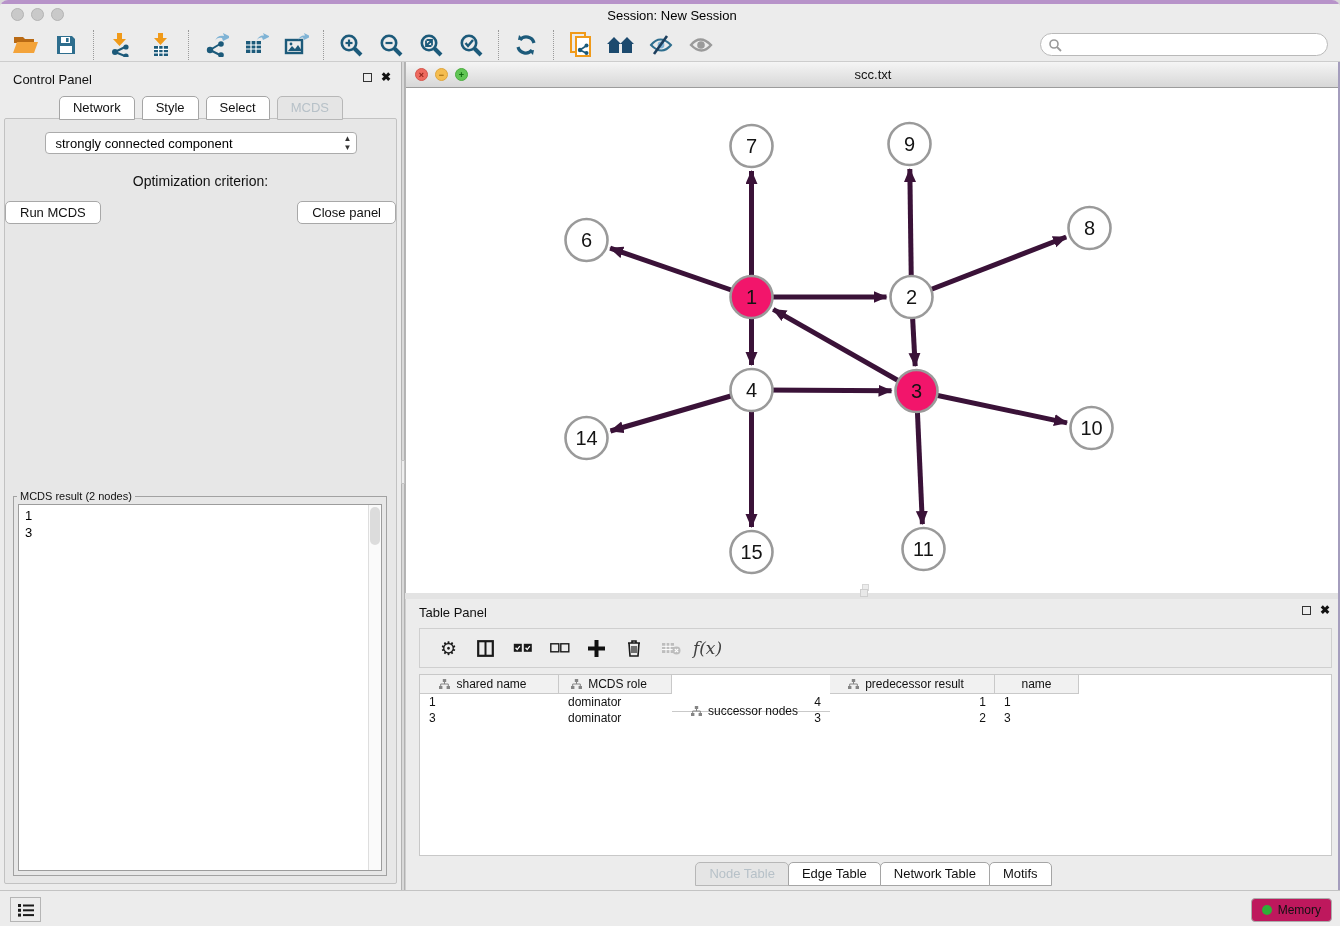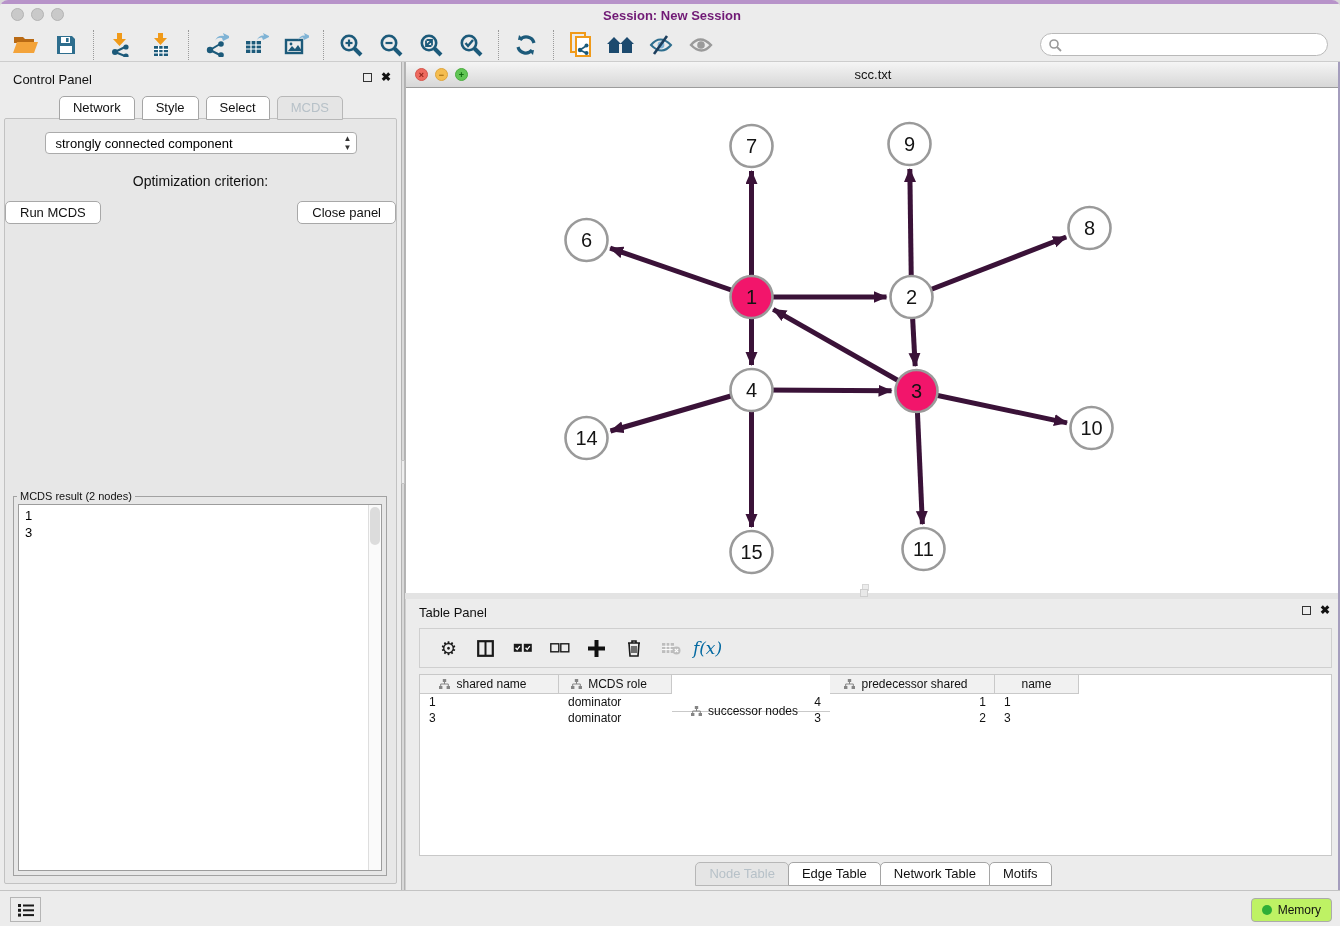--- a/index.html
+++ b/index.html
@@ -4,21 +4,21 @@
 <style>
   html,body{margin:0;padding:0;background:#d8d8d8;}
   *{box-sizing:border-box;}
   #window{position:relative;width:1340px;height:926px;background:#ececec;
     font-family:"Liberation Sans",sans-serif;overflow:hidden;border-radius:8px 8px 0 0;}
   
   #accent-top{position:absolute;top:0;left:0;right:0;height:4px;background:#b793c9;border-radius:8px 8px 0 0;}
   #titlebar{position:absolute;top:4px;left:0;right:0;height:24px;background:#ececec;}
   .traffic-row{position:absolute;left:11px;top:4px;display:flex;gap:7px;}
   .traffic{width:13px;height:13px;border-radius:50%;background:#c9c9c9;border:1px solid #b3b3b3;}
-  #window-title{position:absolute;left:4px;right:0;top:4px;text-align:center;font-size:13px;color:#701a75;font-weight:bold;}
+  #window-title{position:absolute;left:4px;right:0;top:4px;text-align:center;font-size:13px;color:#000000;}
   
   #toolbar{position:absolute;top:28px;left:0;right:0;height:34px;background:#ececec;
     border-bottom:1px solid #cdcdcd;display:flex;align-items:center;padding-left:6px;}
   .tbtn{width:40px;height:30px;display:flex;align-items:center;justify-content:center;flex:0 0 auto;}
   .tsep{width:1px;height:30px;border-left:1px dotted #9a9a9a;margin:0 7px;flex:0 0 auto;}
   #search-box{margin-left:auto;margin-right:12px;width:288px;height:23px;background:#fff;
     border:1px solid #b9b9b9;border-radius:12px;display:flex;align-items:center;padding-left:7px;}
   
   #control-panel{position:absolute;left:0;top:62px;width:401px;bottom:36px;background:#ececec;}
   .panel-title{position:absolute;left:13px;top:10px;font-size:13px;color:#111;}
@@ -69,35 +69,35 @@
   #graph-svg{width:100%;height:100%;display:block;}
   #canvas-grip{position:absolute;left:456px;bottom:2px;width:7px;height:7px;background:#ececec;border:1px solid #d7d7d7;}
   #edge-stripe{position:absolute;right:0;top:62px;width:2px;height:828px;background:#a49dbd;z-index:9;}
   
   #table-panel{position:absolute;left:405px;right:0;top:599px;bottom:36px;background:#ececec;
     border-left:1px solid #cfcfcf;}
   #tp-toolbar{position:absolute;left:13px;right:8px;top:29px;height:40px;border:1px solid #cfcfcf;
     display:flex;align-items:center;padding-left:10px;gap:0;}
   .tp-btn{width:37px;height:32px;display:flex;align-items:center;justify-content:center;}
   .gear-glyph{font-size:19px;color:#1a1a1a;font-family:"DejaVu Sans",sans-serif;}
-  .fx-glyph{font-size:17px;color:#0369a1;font-family:"DejaVu Serif",serif;font-style:italic;}
+  .fx-glyph{font-size:17px;color:#404040;font-family:"DejaVu Serif",serif;font-style:italic;}
   #tp-table{position:absolute;left:13px;right:8px;top:75px;bottom:34px;background:#fff;
     border:1px solid #c8c8c8;overflow:hidden;}
   #tp-header{display:flex;height:19px;}
   .th{background:#f1f1f1;border-right:1px solid #c9c9c9;border-bottom:1px solid #c9c9c9;
     display:flex;align-items:center;justify-content:center;gap:6px;font-size:12px;color:#111;flex:0 0 auto;}
   .th .sorticon{display:flex;align-items:center;margin-left:-12px;}
   .tr{display:flex;height:16px;align-items:center;}
   .td{font-size:12px;color:#111;padding:0 9px;flex:0 0 auto;overflow:hidden;white-space:nowrap;}
   #tp-tabs{bottom:4px;top:auto;}
   
   #statusbar{position:absolute;left:0;right:0;bottom:0;height:36px;background:#ececec;border-top:1px solid #c3c3c3;}
   #task-btn{position:absolute;left:10px;top:6px;width:31px;height:25px;background:#ececec;
     border:1px solid #b5b5b5;display:flex;align-items:center;justify-content:center;}
-  #memory-btn{position:absolute;right:8px;top:7px;height:24px;background:#bef264;border:1px solid #ababab;
+  #memory-btn{position:absolute;right:8px;top:7px;height:24px;background:#be185d;border:1px solid #ababab;
     border-radius:4px;display:flex;align-items:center;gap:6px;padding:0 10px;font-size:12px;color:#111;}
   #memory-dot{width:10px;height:10px;border-radius:50%;background:#2fae37;}
 </style>
 </head>
 <body>
 
 <div id="window">
   <div id="accent-top"></div>
 
   <div id="titlebar">
@@ -490,21 +490,21 @@
           </div>
           <div class="th" style="width: 165px;">
             <span class="sorticon">
               <svg width="11" height="10" viewBox="0 0 11 10">
                 <rect x="3.8" y="0" width="3.4" height="3" fill="#858585"></rect>
                 <path d="M5.5 3v2M1.7 7V5h7.6v2" stroke="#858585" stroke-width="1" fill="none"></path>
                 <rect x="0" y="7" width="3.4" height="3" fill="#858585"></rect>
                 <rect x="7.6" y="7" width="3.4" height="3" fill="#858585"></rect>
               </svg>
             </span>
-            <span>predecessor shared</span>
+            <span>predecessor result</span>
           </div>
           <div class="th" style="width: 84px;">
             <span>name</span>
           </div>
         </div>
       <div id="tp-body">
           <div class="tr">
             <div class="td" style="width: 139px; text-align: left;">1</div>
             <div class="td" style="width: 113px; text-align: left;">dominator</div>
             <div class="td" style="width: 158px; text-align: right;">4</div>

